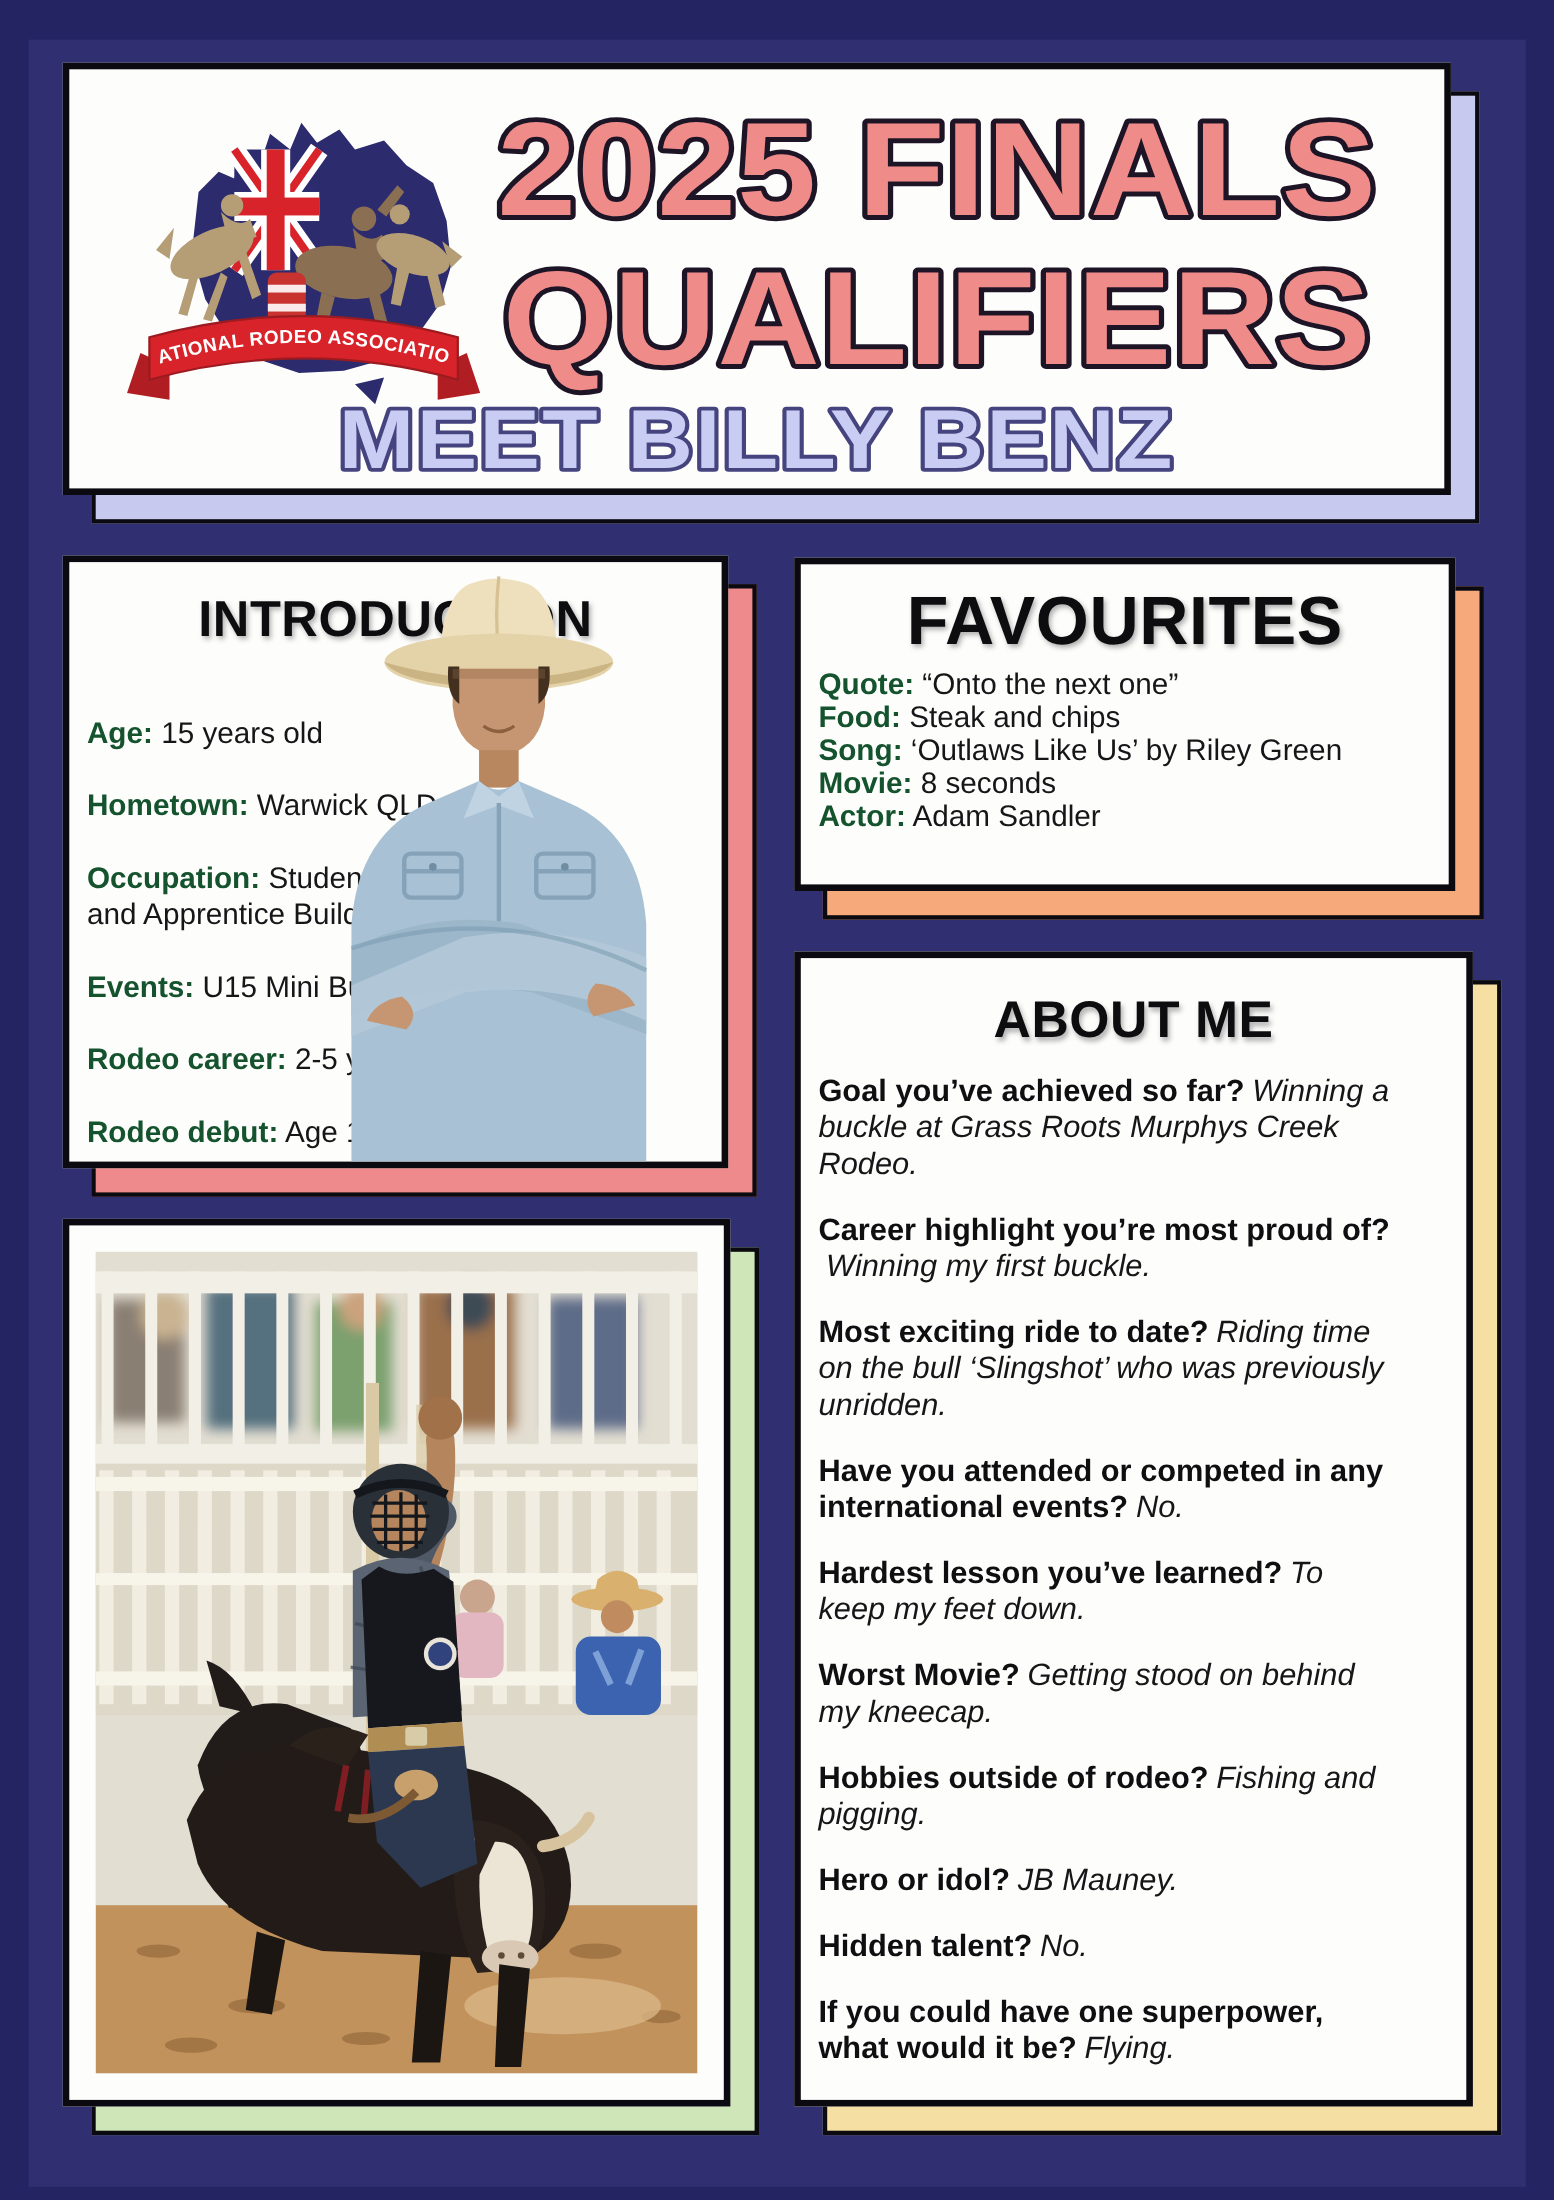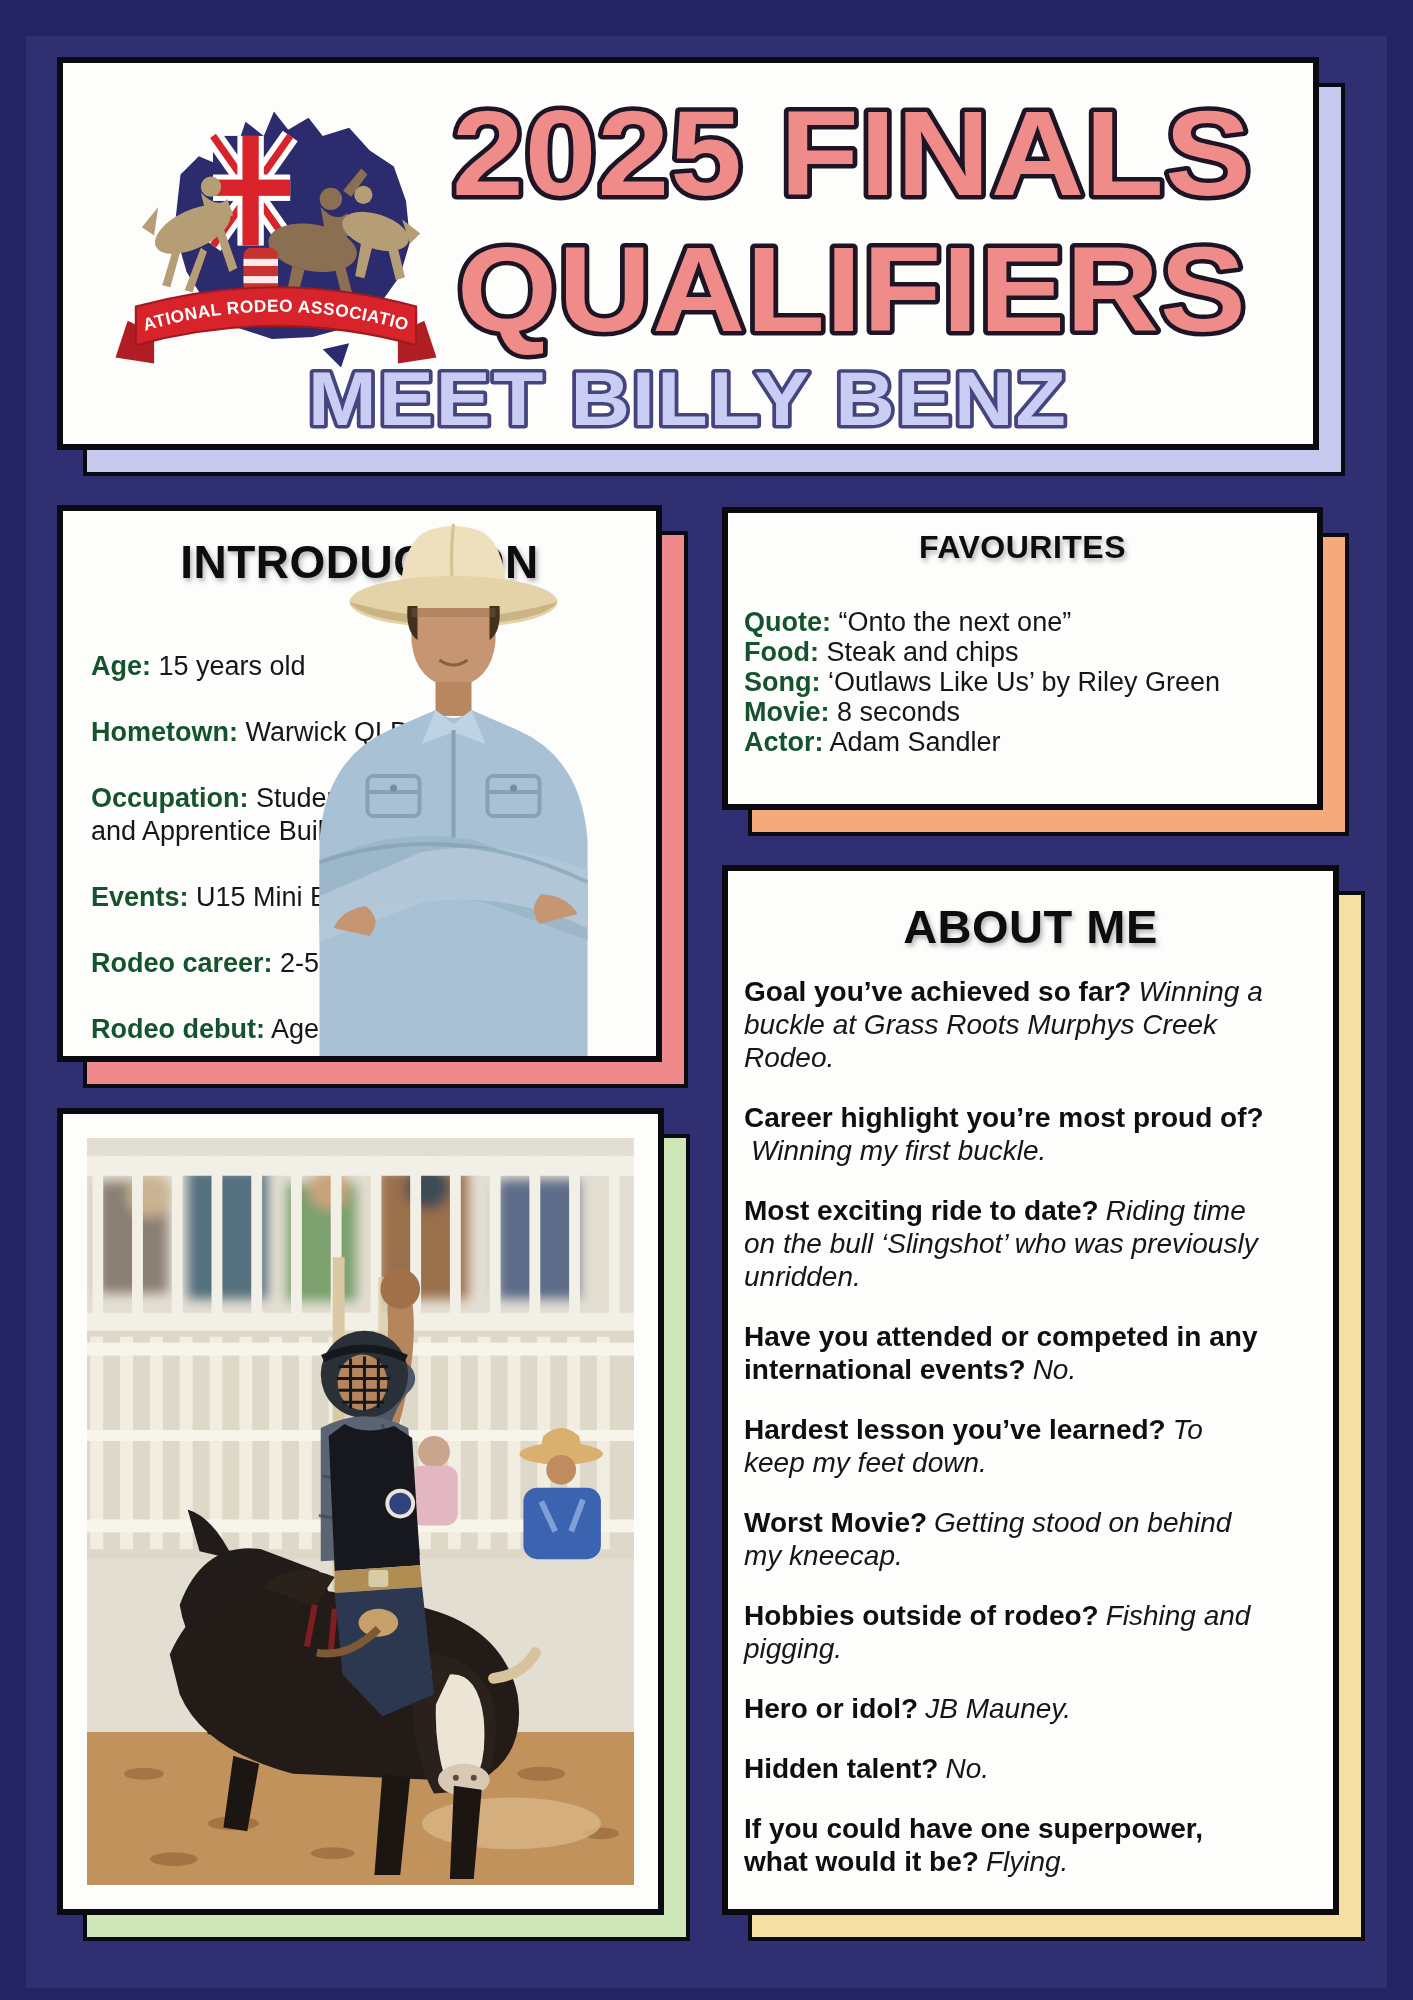--- a/index.html
+++ b/index.html
@@ -35,29 +35,29 @@
   .ribbon-text{font-family:"Liberation Sans",sans-serif;font-weight:bold;font-size:17px;fill:#ffffff;letter-spacing:0.5px;}
 
   
   .card-heading{margin:0;text-align:center;font-weight:bold;color:#0d0d0f;
     text-shadow:2px 3px 5px rgba(60,60,60,0.4);letter-spacing:0.5px;}
 
   
   .intro-card{left:57px;top:505px;width:605px;height:557px;}
   .intro-card .card-heading{font-size:46px;margin-top:24px;}
   .facts{position:absolute;left:16px;top:106px;width:412px;
-    font-size:27px;line-height:33px;color:#161618;white-space:pre-line;margin-left:12px;}
+    font-size:27px;line-height:33px;color:#161618;white-space:pre-line;}
   .fact-lbl{font-weight:bold;color:#14532d;}
   .italic{text-align:right;}
   .portrait{position:absolute;right:10px;bottom:0;width:345px;height:546px;}
   .portrait svg{width:100%;height:100%;}
 
   
   .fav-card{left:722px;top:507px;width:601px;height:303px;}
-  .fav-card .card-heading{font-size:32px;margin-top:16px;}
+  .fav-card .card-heading{font-size:62px;margin-top:16px;}
   .fav-list{position:absolute;left:16px;top:94px;width:565px;
     font-size:27px;line-height:30px;color:#161618;}
 
   
   .about-card{left:722px;top:865px;width:601px;height:1050px;padding-left:16px;}
   .about-card .card-heading{font-size:47px;margin-top:28px;}
   .qa{position:absolute;left:16px;top:104px;width:520px;
     font-size:28px;line-height:33px;color:#161618;}
   .qa p{margin:0 0 27px 0;}
   .q{font-weight:bold;color:#0f0f11;}

